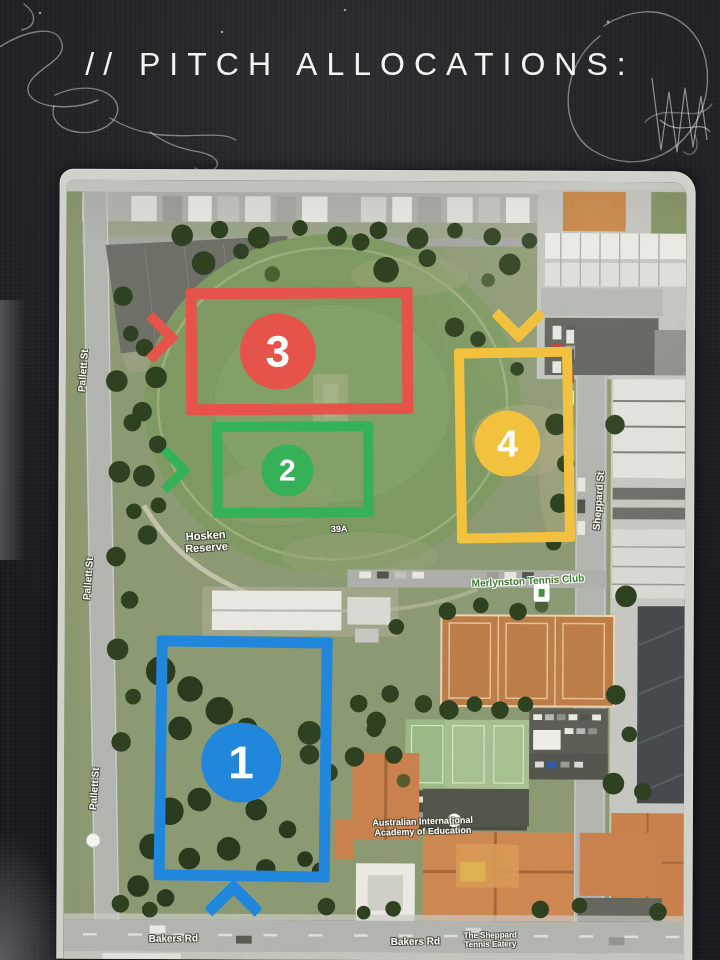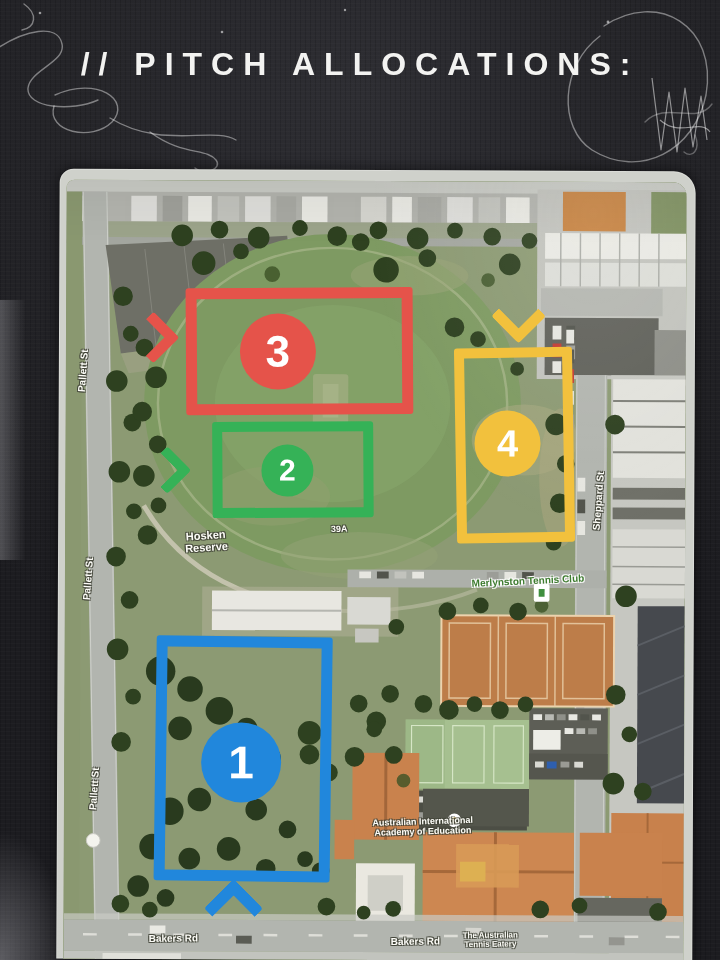--- a/index.html
+++ b/index.html
@@ -13,21 +13,21 @@
     background-image:
       repeating-linear-gradient(0deg, rgba(255,255,255,.035) 0 1px, transparent 1px 4px),
       repeating-linear-gradient(90deg, rgba(0,0,0,.25) 0 1px, transparent 1px 5px);}
   .glare-left{position:absolute;left:0;top:300px;width:26px;height:260px;pointer-events:none;
     background:linear-gradient(90deg, rgba(200,200,205,.30), rgba(200,200,205,0));}
   .glare-bl{position:absolute;left:0;top:830px;width:70px;height:130px;pointer-events:none;
     background:radial-gradient(ellipse at 0% 100%, rgba(190,190,196,.40), rgba(190,190,196,0) 70%);}
   .scribbles{position:absolute;inset:0;pointer-events:none;}
 
   .page-title{position:absolute;left:0;top:46px;width:100%;text-align:center;
-    color:#f3f3f1;font-size:32px;font-weight:700;letter-spacing:9px;white-space:nowrap;}
+    color:#f3f3f1;font-size:32px;font-weight:400;letter-spacing:9px;white-space:nowrap;}
 
   
   .map-card{position:absolute;left:58px;top:170px;width:636px;height:790px;
     background:#cfd1cb;border-radius:14px 22px 0 0;
     box-shadow:0 0 14px rgba(0,0,0,.55), inset 0 0 0 1px rgba(255,255,255,.25);
     transform:rotate(.25deg);}
   .map-inner{position:absolute;left:7px;top:11px;right:9px;bottom:0;
     overflow:hidden;border-radius:8px 14px 0 0;background:#8c9a73;}
   .map-art{position:absolute;inset:0;width:100%;height:100%;}
 
@@ -432,21 +432,21 @@
     <span style="display:block">Hosken</span>
     <span style="display:block">Reserve</span>
   </span>
   <span class="sat-label" style="left:281px;top:359px;font-size:9px;--rot:-2deg">39A</span>
   <span class="sat-label green" style="left:470px;top:410px;font-size:10px;--rot:-3deg">Merlynston Tennis Club</span>
   <span class="sat-label center" style="left:366px;top:657px;font-size:9px;--rot:-2deg">
     <span style="display:block">Australian International</span>
     <span style="display:block">Academy of Education</span>
   </span>
   <span class="sat-label center" style="left:434px;top:770px;font-size:8px;--rot:-1deg">
-    <span style="display:block">The Australian</span>
+    <span style="display:block">The Sheppard</span>
     <span style="display:block">Tennis Eatery</span>
   </span>
 
   <div class="pitch" style="left:127px;top:118px;width:227px;height:127px;border:11px solid #e5534a;transform:rotate(-.6deg)"></div>
   <div class="badge" style="left:181px;top:144px;width:76px;height:76px;background:#e5534a;font-size:44px">
     <span>3</span>
   </div>
   <div class="chev" style="left:76px;top:150px;width:26px;height:26px;border-top:11px solid #e5534a;border-right:11px solid #e5534a;transform:rotate(45deg)"></div>
 
   <div class="pitch" style="left:154px;top:252px;width:161px;height:96px;border:10px solid #35b257;transform:rotate(-.6deg)"></div>

